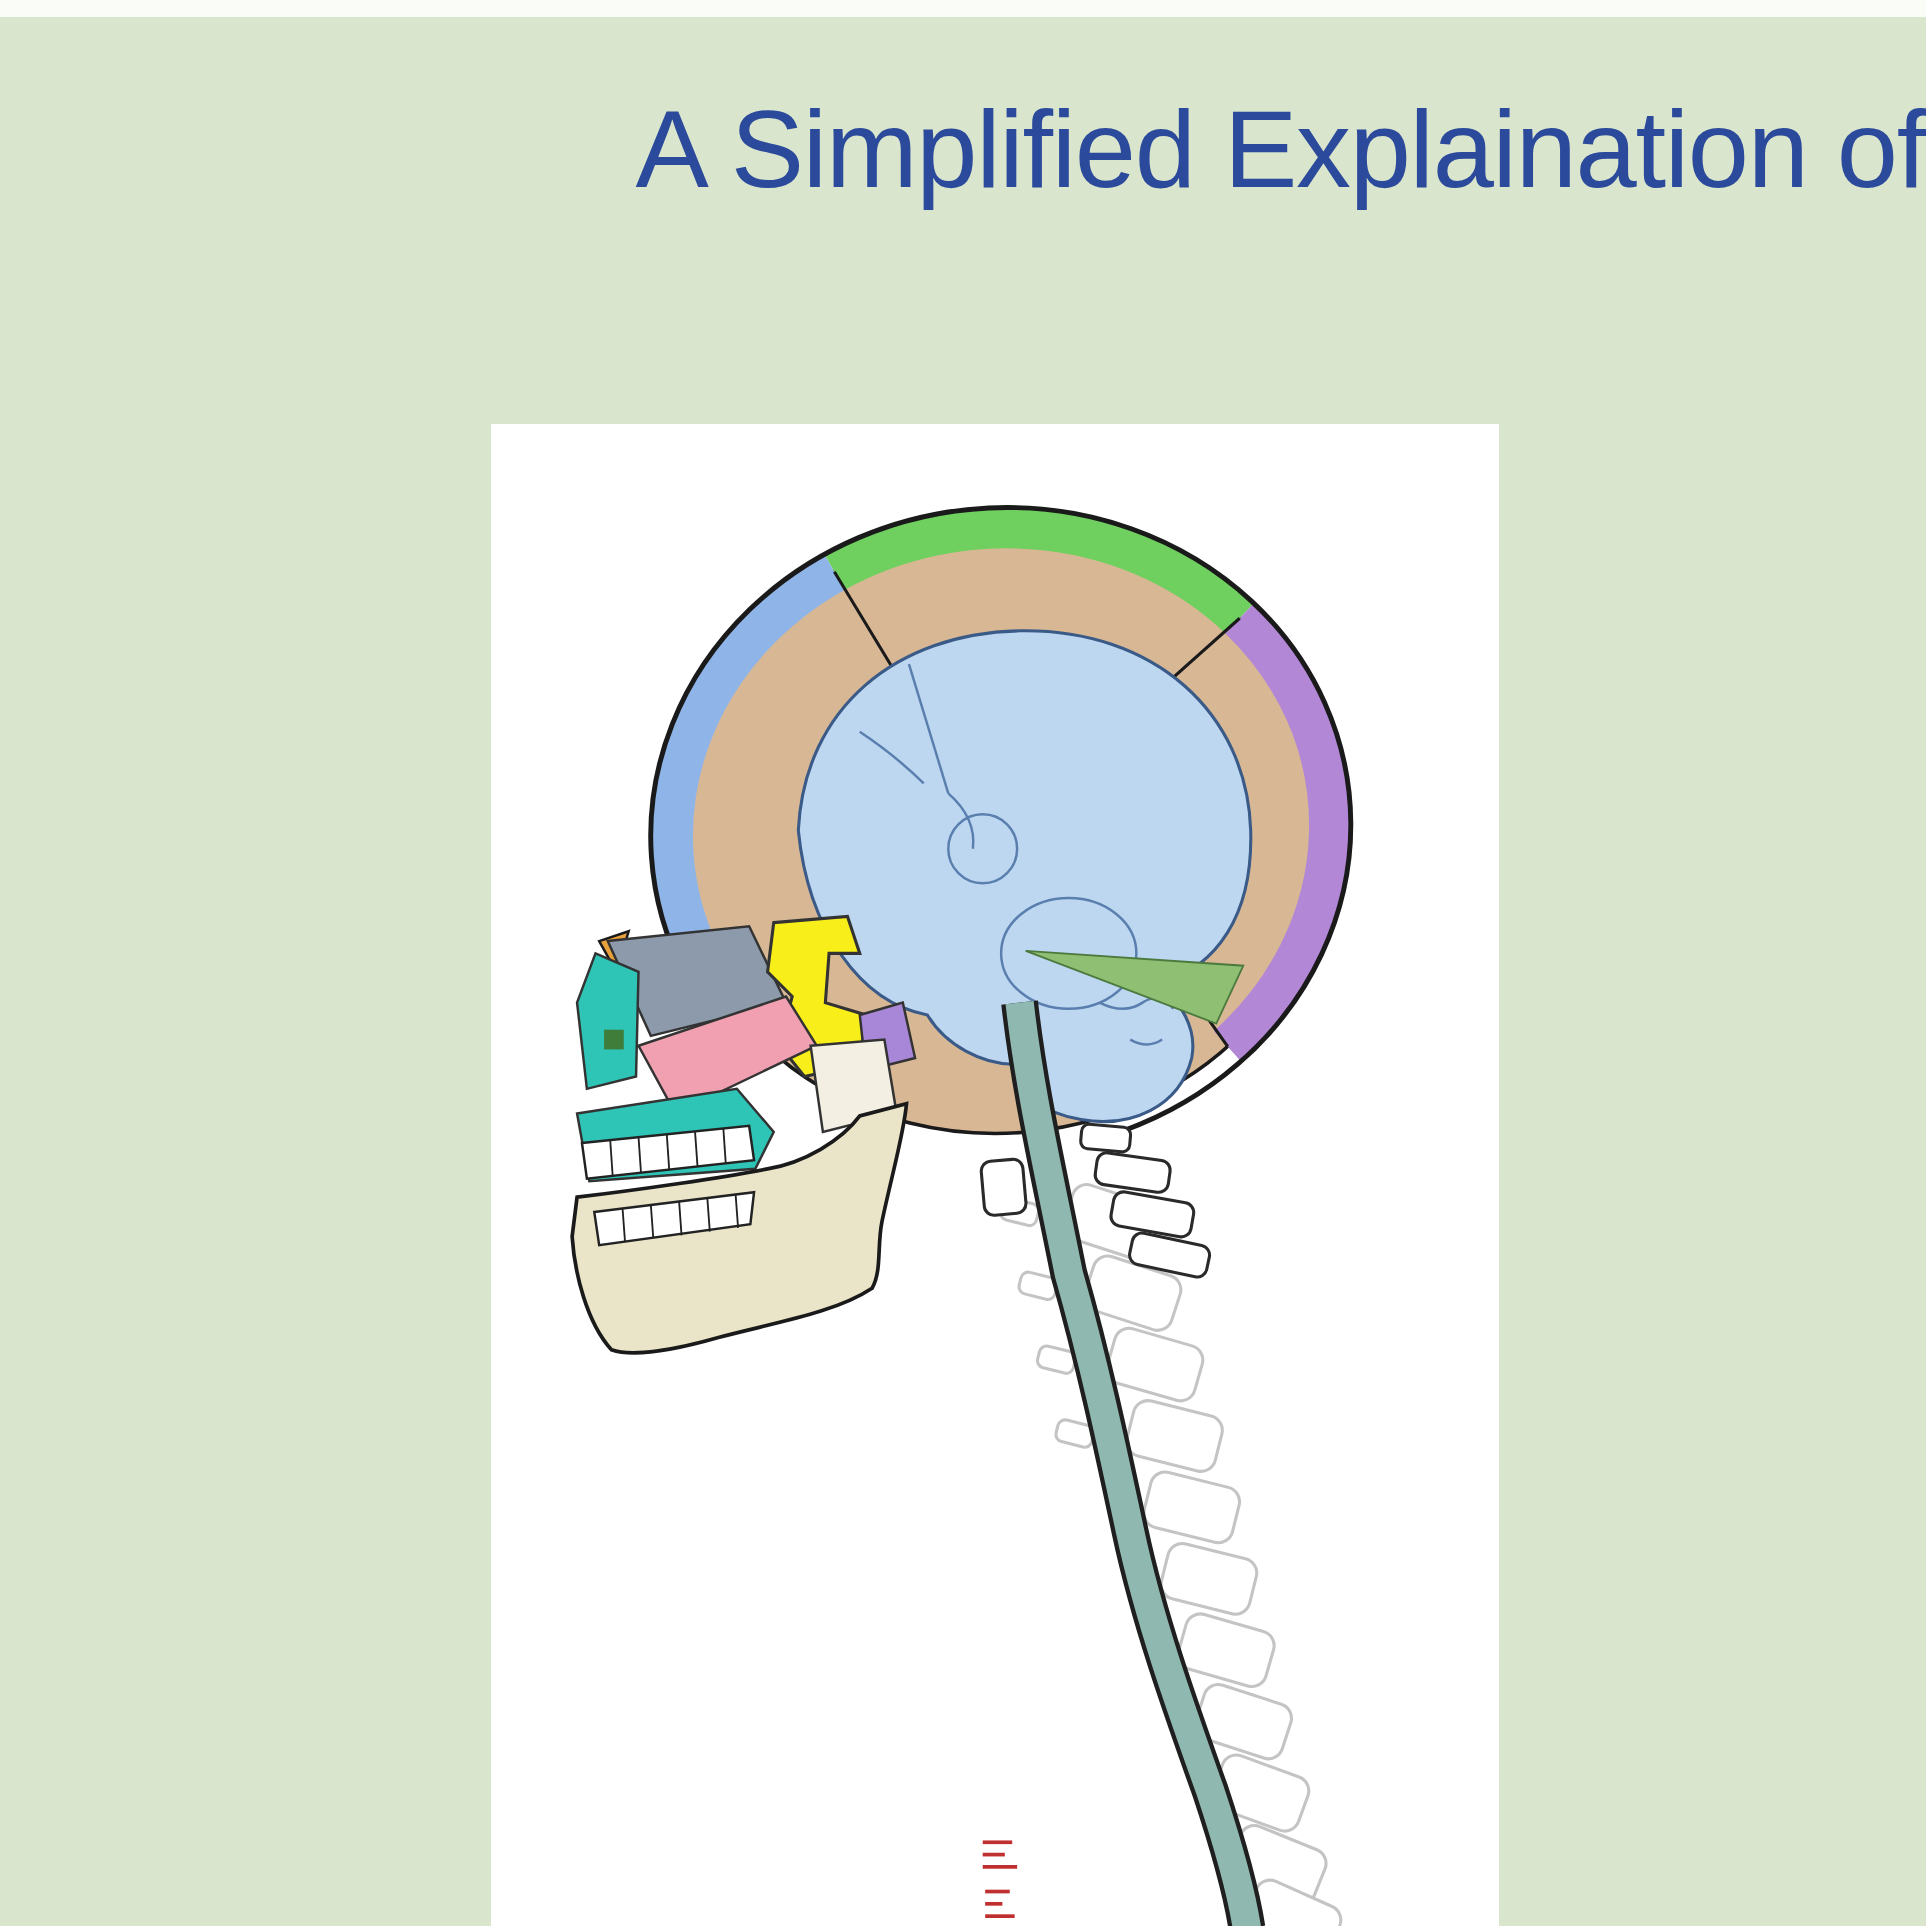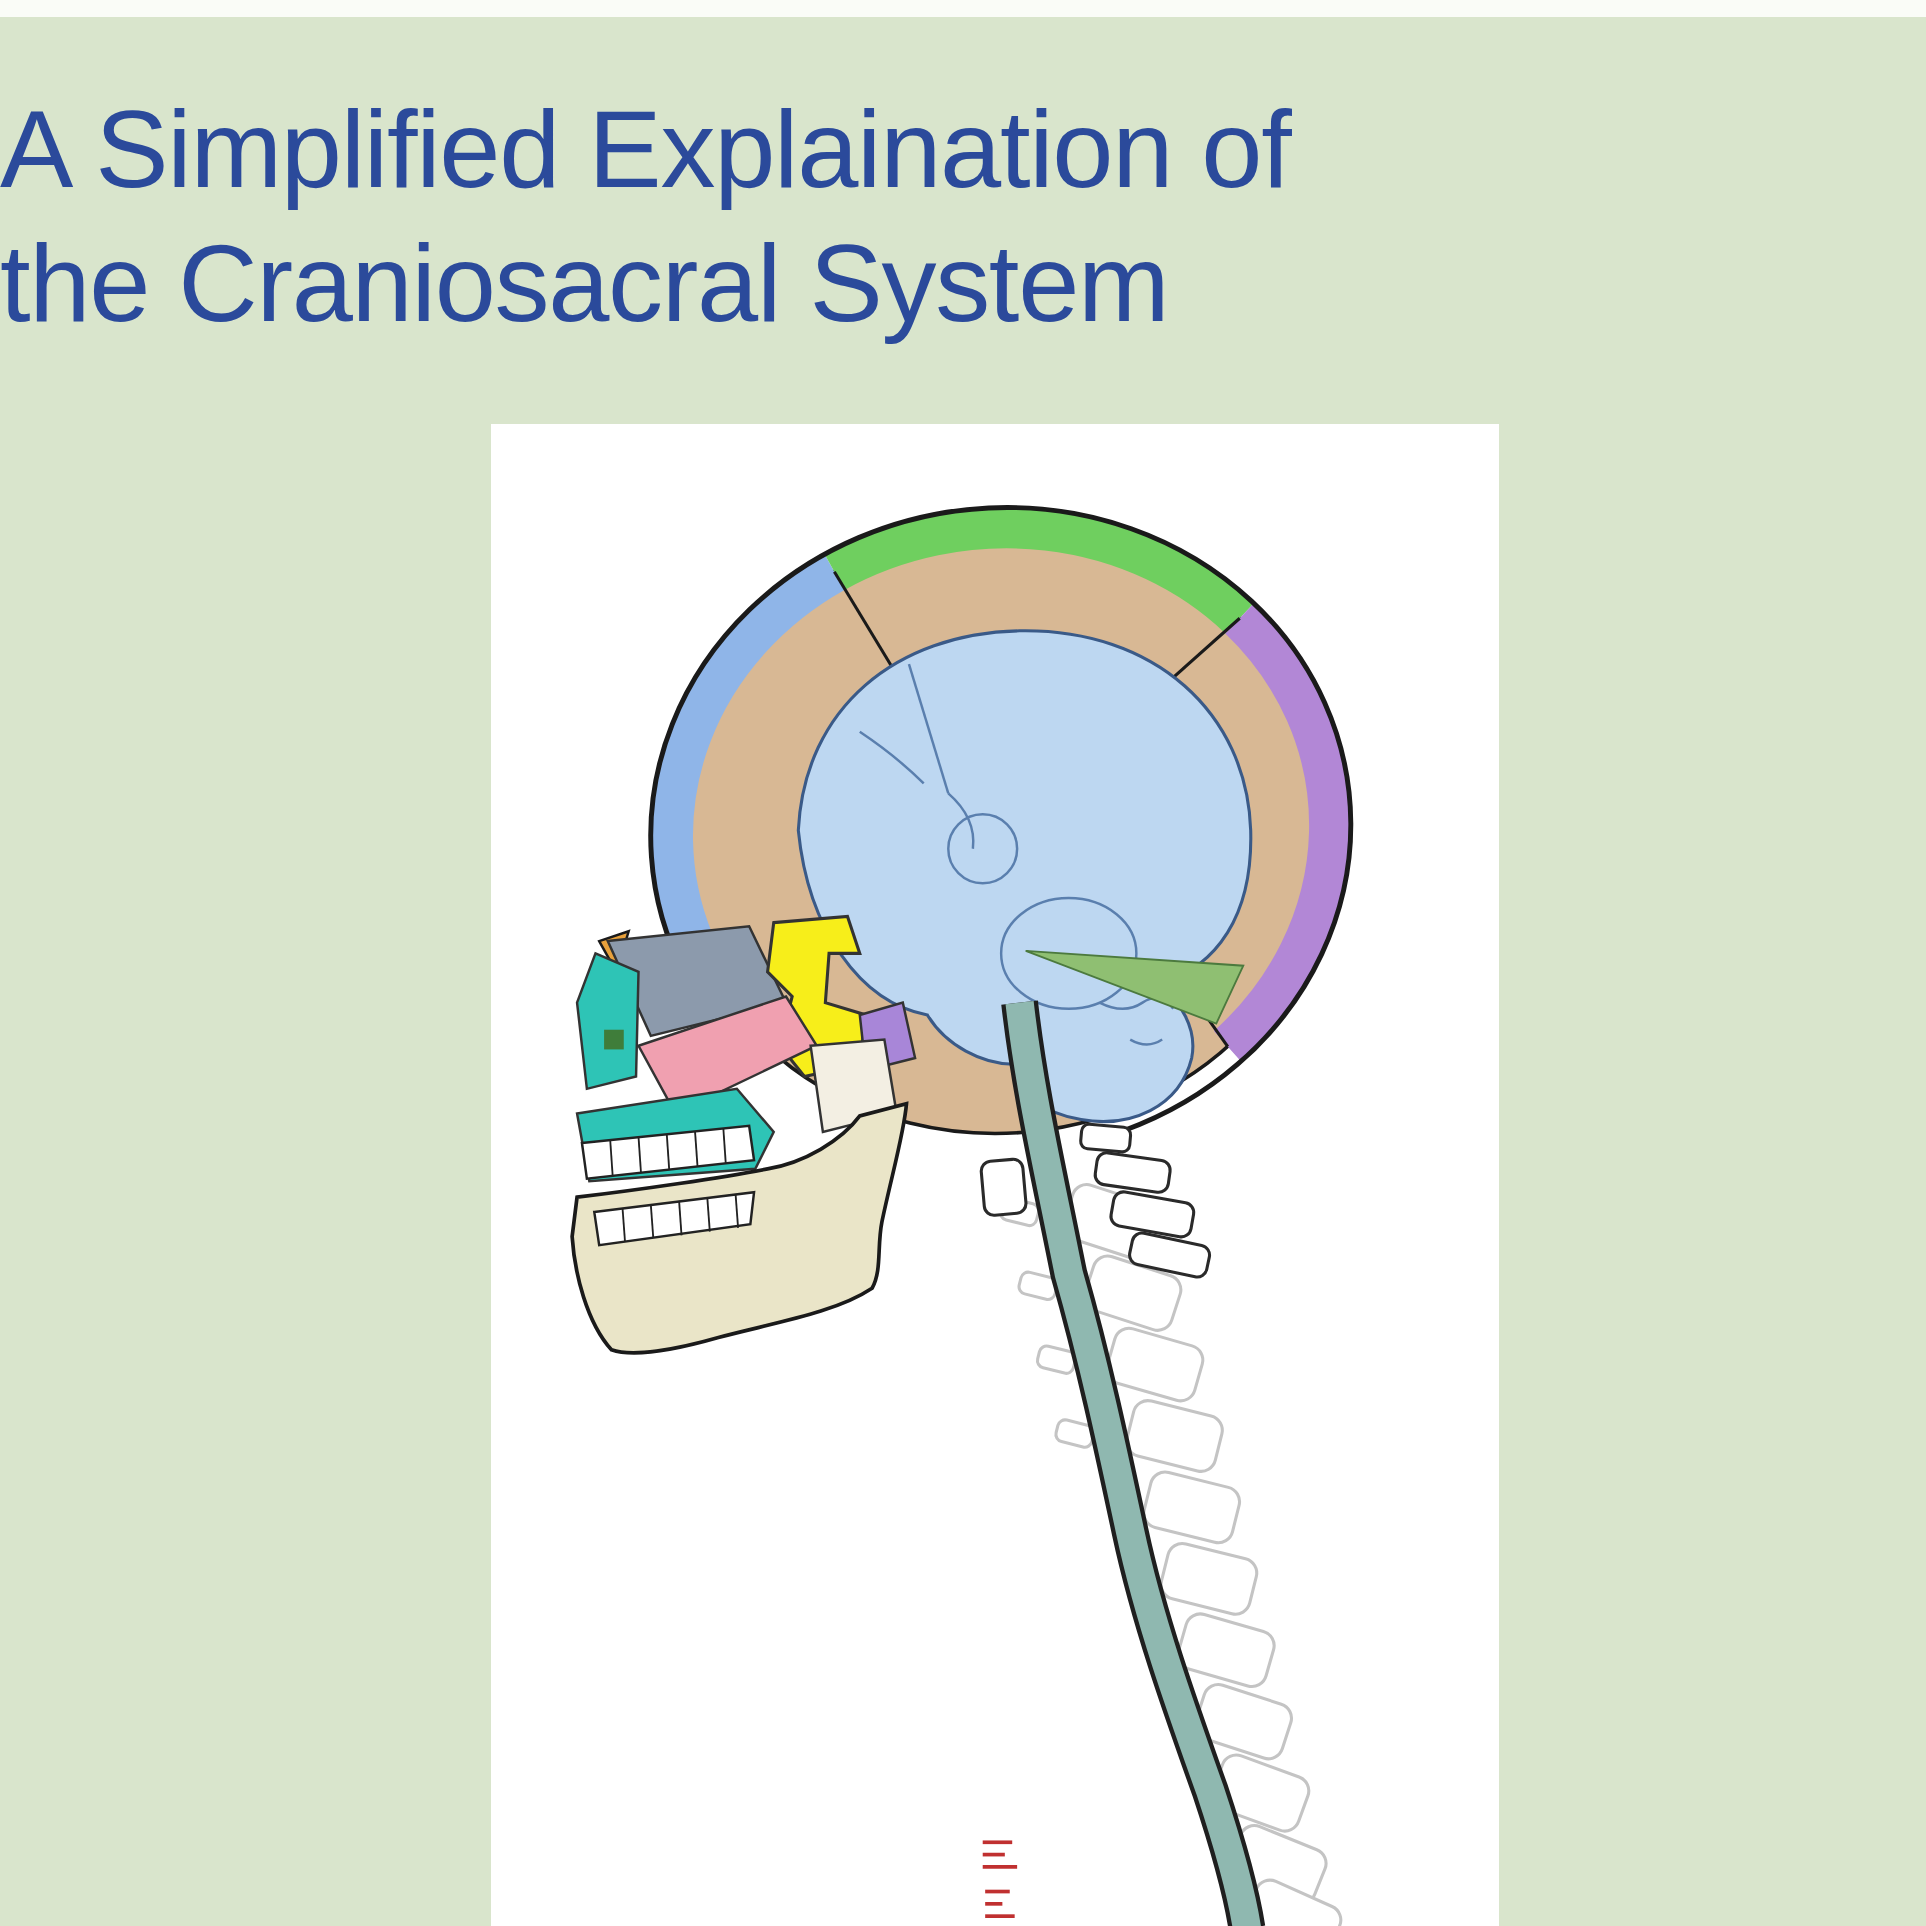--- a/index.html
+++ b/index.html
@@ -6,21 +6,21 @@
   body{
     width:1926px;height:1926px;position:relative;overflow:hidden;
     background:#ffffff;
     font-family:"Liberation Sans",sans-serif;
   }
   .slide{position:absolute;inset:0;}
   .slide-bg{position:absolute;inset:0;}
   .top-strip{position:absolute;top:0;left:0;right:0;height:16.7px;}
   .title{
     position:absolute;top:82px;left:0;right:0;
-    text-align:left;
+    text-align:right;
     font-size:110px;
     line-height:1.22;
     font-weight:400;
     letter-spacing:-1.3px;
     margin:0;
   }
   .title span{display:block;}
   .panel{
     position:absolute;left:491px;top:424px;width:1008px;height:1502px;
   }
@@ -28,21 +28,20 @@
 </style>
 </head>
 <body>
 
 <div class="slide">
   <div class="slide-bg" style="background: rgb(217, 229, 204);"></div>
   <div class="top-strip" style="background: rgb(250, 252, 247);"></div>
 
   <h1 class="title" style="color: rgb(43, 74, 155);">
     <span>A Simplified Explaination of</span>
-    <span>the Craniosacral System</span>
   </h1>
 
   <div class="panel" style="background: rgb(255, 255, 255);">
 
     <svg viewBox="0 0 820 1220" preserveAspectRatio="none">
 
       <g transform="rotate(-6 415 330)">
 
         <ellipse cx="415" cy="330" rx="268" ry="246" stroke="#1a1a1a" stroke-width="3" fill="#d8b894"></ellipse>
 

